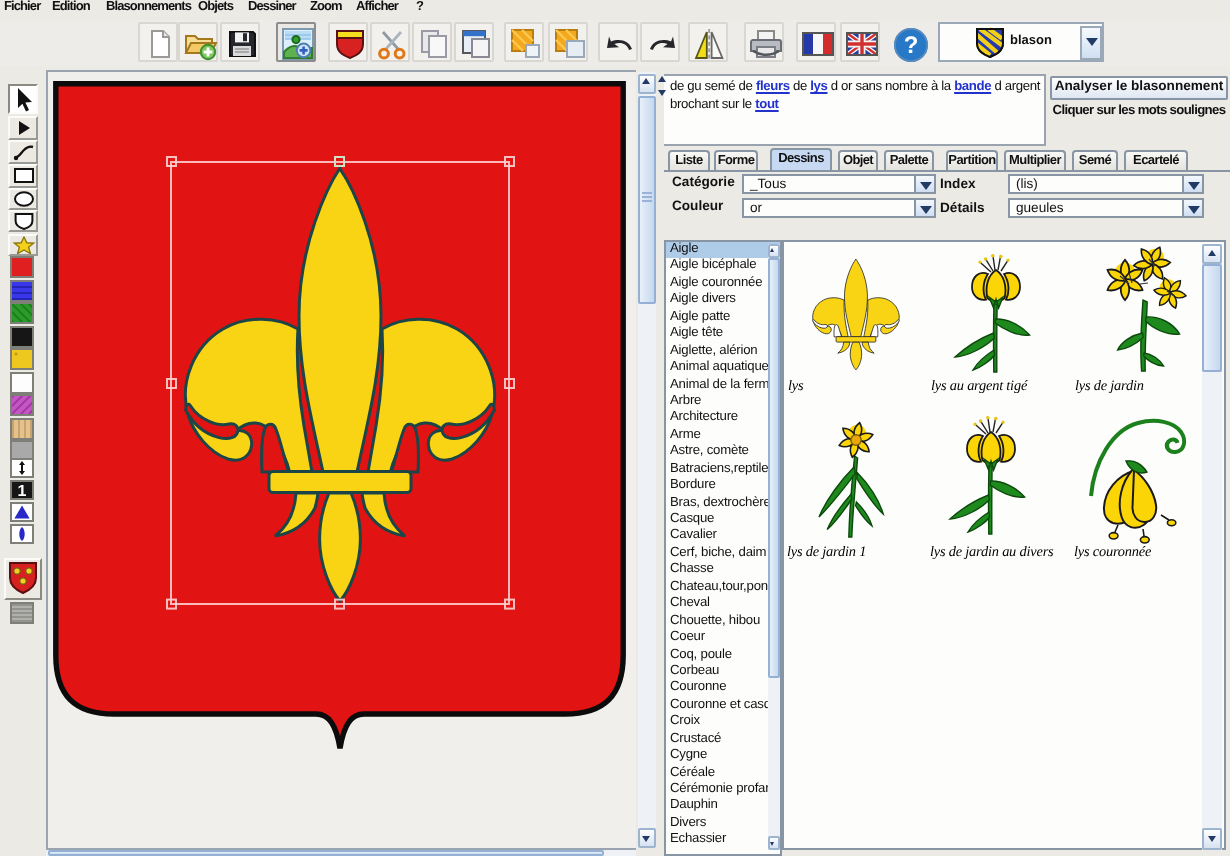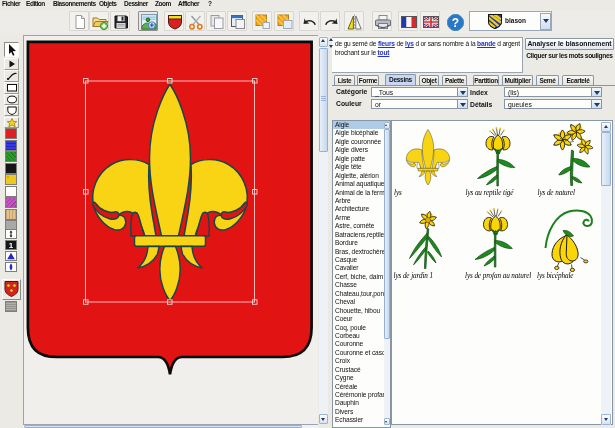--- a/index.html
+++ b/index.html
@@ -493,17 +493,17 @@
     </g>
     <g fill="#fcd506" stroke="#1a1a1a" stroke-width="0.8">
       <ellipse cx="556.8" cy="267.9" rx="2.2" ry="1.6"></ellipse>
         <ellipse cx="572.4" cy="269.9" rx="2.2" ry="1.6"></ellipse>
         <ellipse cx="585.8" cy="261.4" rx="2.1" ry="1.5"></ellipse>
     </g>
     <path d="M563 230.5 C565 235.5 569.5 237.5 573.5 236 C571 232 567 230 563.8 230.5 Z" fill="#1e8a1e" stroke="#0c4a0c" stroke-width="0.7"></path>
   </g>
 </svg>
 <span class="caption" style="left:394px;top:189px">lys</span>
-<span class="caption" style="left:465.5px;top:189px">lys au reptile tigé</span>
-<span class="caption" style="left:537.5px;top:189px">lys de naturel</span>
+<span class="caption" style="left:465.5px;top:189px">lys au argent tigé</span>
+<span class="caption" style="left:537.5px;top:189px">lys de jardin</span>
 <span class="caption" style="left:393.5px;top:272px">lys de jardin 1</span>
-<span class="caption" style="left:465px;top:272px">lys de profan au naturel</span>
-<span class="caption" style="left:537px;top:272px">lys bicéphale</span>
+<span class="caption" style="left:465px;top:272px">lys de jardin au divers</span>
+<span class="caption" style="left:537px;top:272px">lys couronnée</span>
 
 </body></html>

